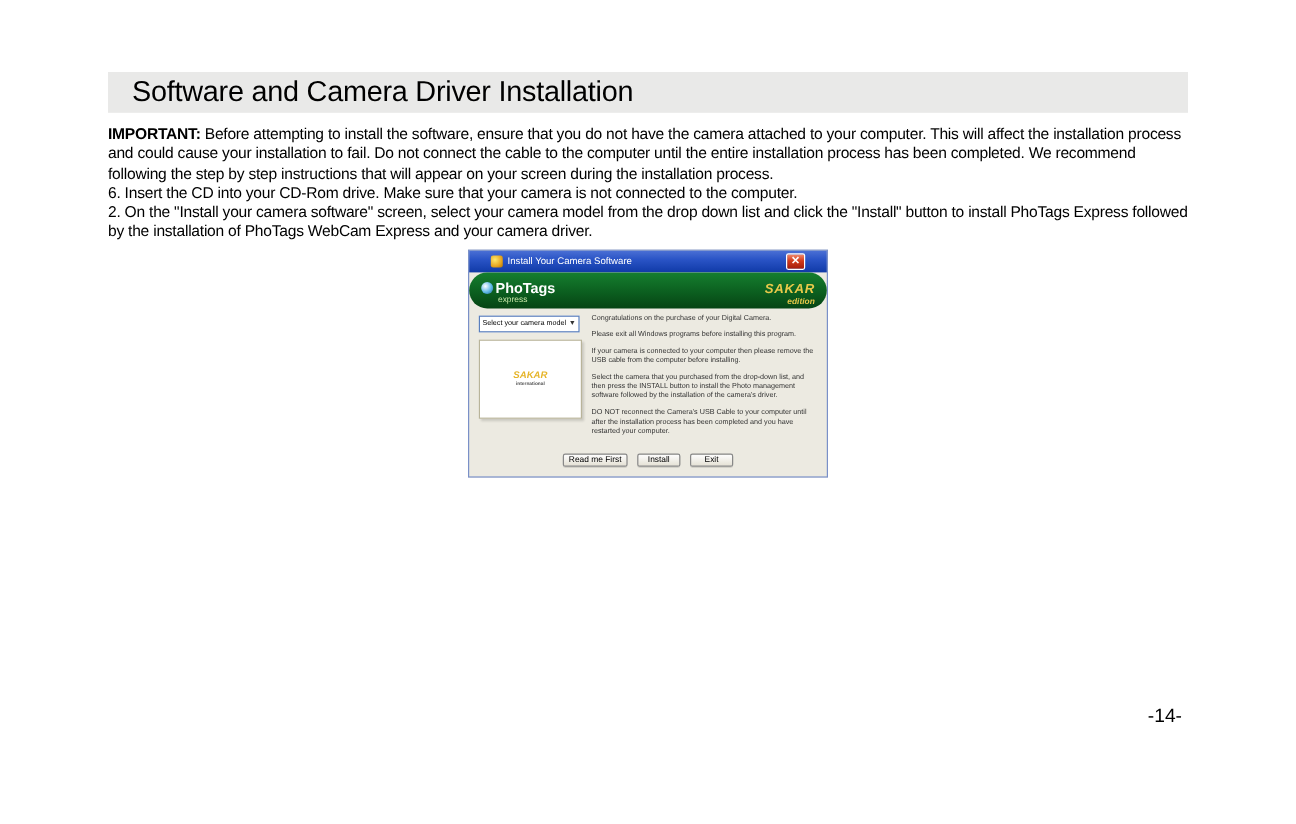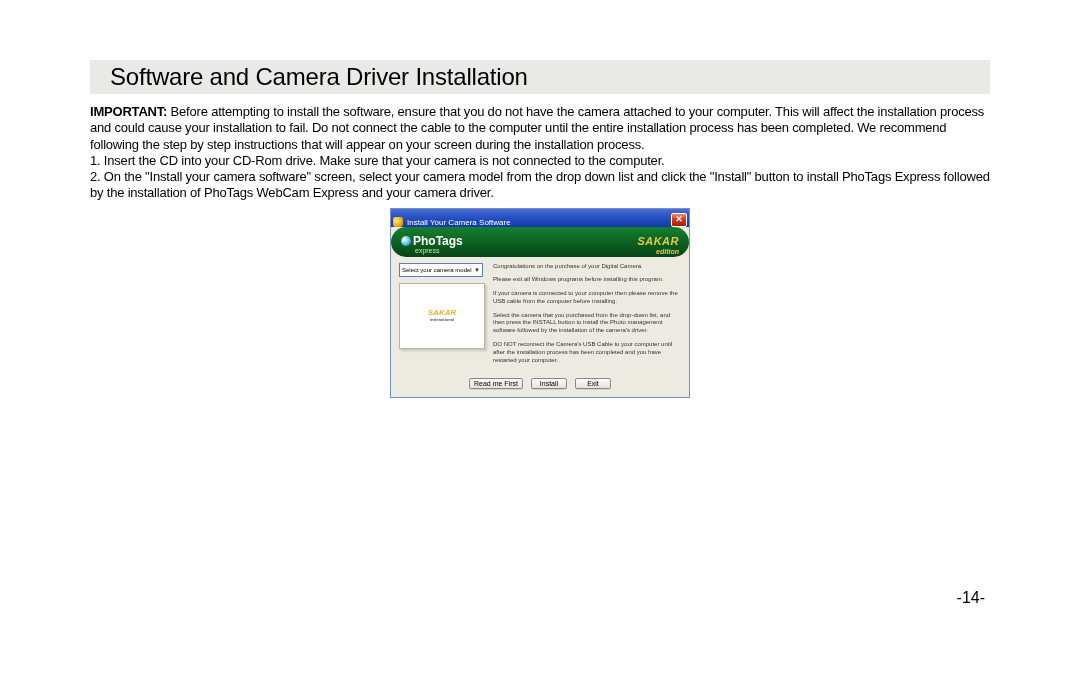--- a/index.html
+++ b/index.html
@@ -40,24 +40,24 @@
     margin-top: 6px;
   }
   .installer-window {
     width: 298px;
     border: 1px solid #7a90c8;
     background: #eceae1;
     font-family: Tahoma, Arial, sans-serif;
   }
   .titlebar {
     display: flex;
-    align-items: flex-end;
+    align-items: center;
     height: 18px;
     background: linear-gradient(#4a6fd4, #2a54c6 40%, #103aa7);
-    padding: 0 2px;
+    padding: 0 18px;
     color: #fff;
     font-size: 8px;
   }
   .titlebar .tb-icon {
     width: 10px;
     height: 10px;
     background: radial-gradient(circle at 35% 35%, #ffe96b, #e6a41f 60%, #b07100);
     border-radius: 2px;
     margin-right: 4px;
   }
@@ -219,21 +219,21 @@
 </style>
 </head>
 <body>
 
 <div class="page">
 
   <div class="section-heading">Software and Camera Driver Installation</div>
 
   <div class="body-text">
     <span class="important">IMPORTANT:</span><span> Before attempting to install the software, ensure that you do not have the camera attached to your computer. This will affect the installation process and could cause your installation to fail. Do not connect the cable to the computer until the entire installation process has been completed. We recommend following the step by step instructions that will appear on your screen during the installation process.</span>
-    <div>1. Insert the CD into your CD-Rom drive. Make sure that your camera is not connected to the computer.</div>
+    <div>6. Insert the CD into your CD-Rom drive. Make sure that your camera is not connected to the computer.</div>
     <div>2.  On the "Install your camera software" screen, select your camera model from the drop down list and click the "Install" button to install PhoTags Express followed by the installation of PhoTags WebCam Express and your camera driver.</div>
   </div>
 
   <div class="installer-wrap">
     <div class="installer-window">
 
       <div class="titlebar">
         <span class="tb-icon"></span>
         <span class="tb-title">Install Your Camera Software</span>
         <span class="tb-close">✕</span>

